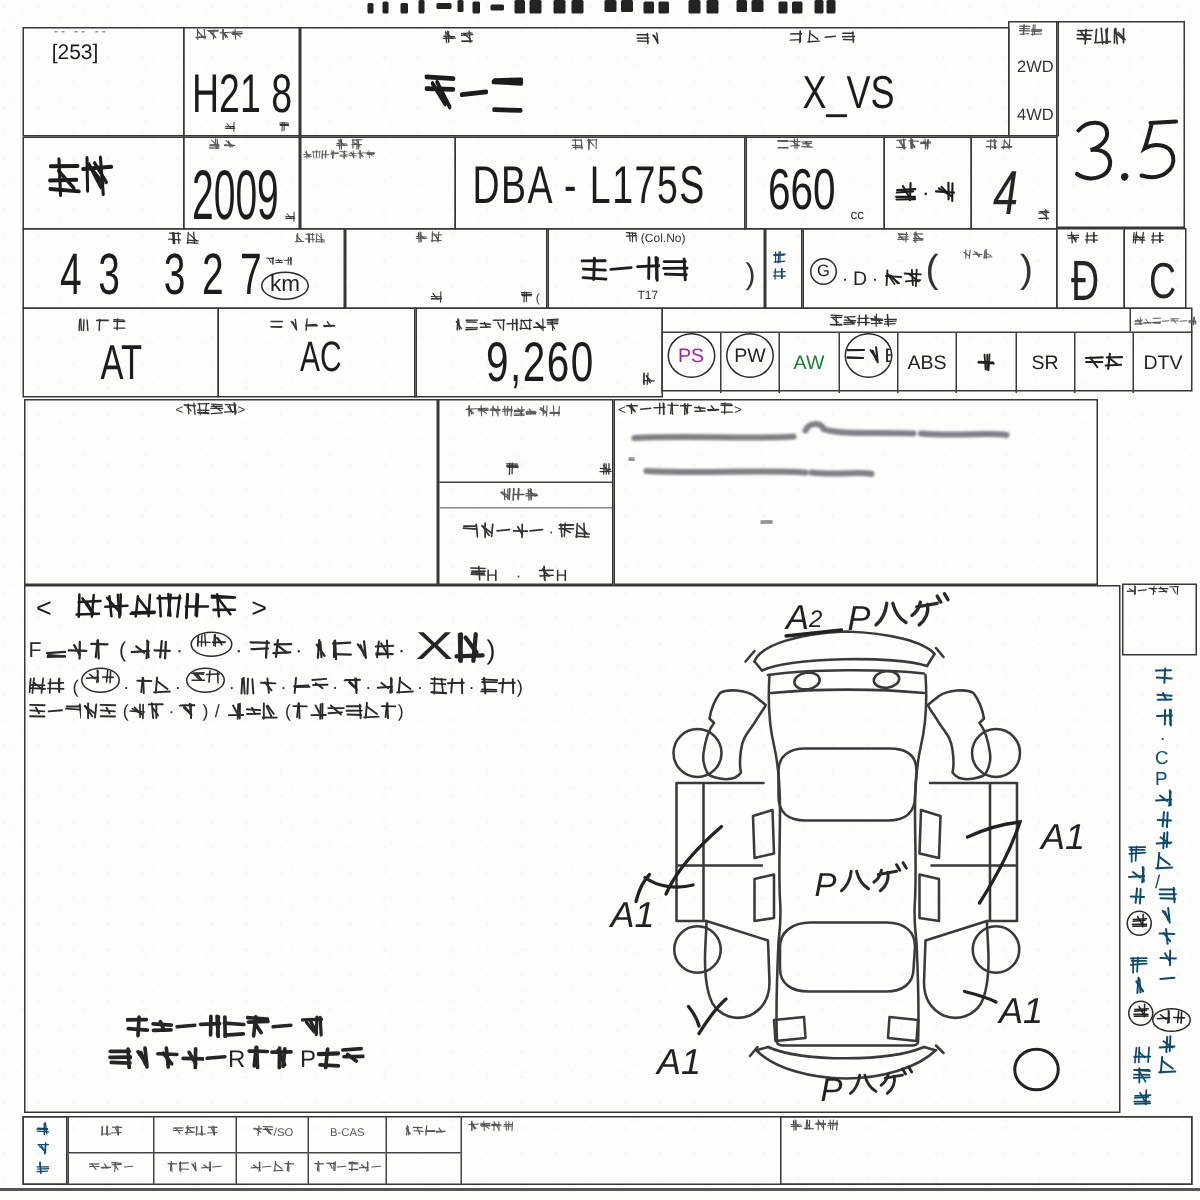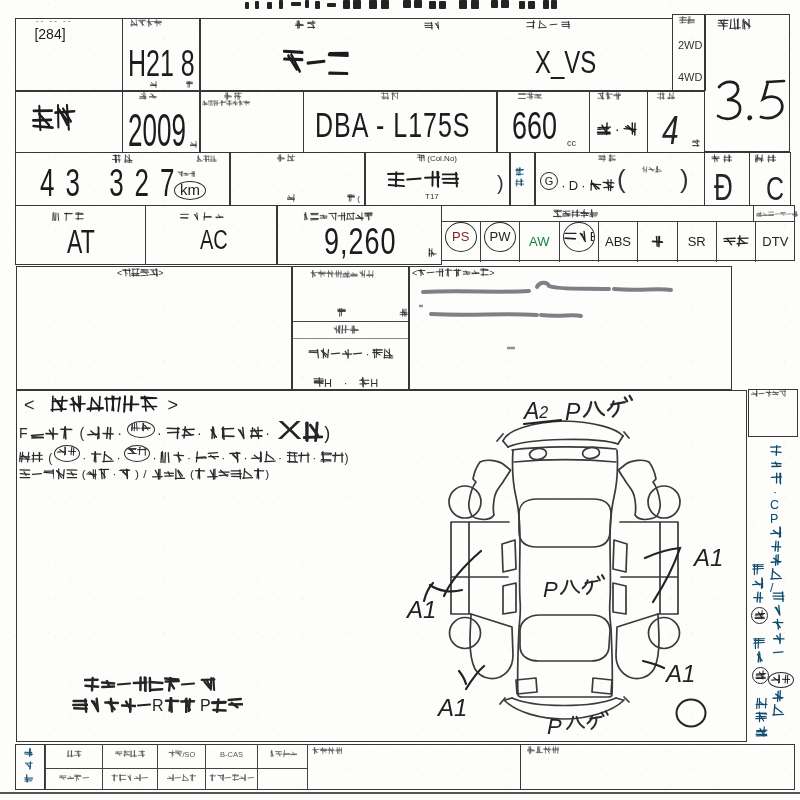--- a/index.html
+++ b/index.html
@@ -44,21 +44,21 @@
         <rect x="258" y="0" width="8" height="8" rx="1"></rect>
 <rect x="276" y="1" width="6" height="8" rx="1"></rect>
         <rect x="285" y="1" width="7" height="8" rx="1"></rect>
 <rect x="300" y="0" width="6" height="9" rx="1"></rect>
         <rect x="308" y="0" width="6" height="9" rx="1"></rect>
 </g>
     </svg>
 
 <div class="cell" style="left:15px;top:18px;width:108px;height:73px;"></div>
 <div class="lbl blur" style="left:36px;top:16px;font-size:8px;letter-spacing:2px;">-- -- --</div>
-<div class="ab big" style="left:18px;top:26px;width:64px;text-align:center;font-size:14px;">[284]</div>
+<div class="ab big" style="left:18px;top:26px;width:64px;text-align:center;font-size:14px;">[253]</div>
 
 <div class="cell" style="left:121.5px;top:18px;width:79px;height:73px;"></div>
 <div class="lbl blur jp" style="left:130px;top:19px;font-size:8px;"><span><svg class="fk" width="1em" height="1em" viewBox="0 0 16 16" style="vertical-align:-0.13em">
           <g stroke="currentColor" fill="none" stroke-width="1.50" stroke-linecap="round">
             <path d="M1.4 12.2 L14.1 11.5"></path>
             <path d="M3.2 1.2 L3.6 14.6"></path>
             <path d="M3.9 3.5 L11.2 12.7"></path>
             <path d="M3.2 4.5 L10.9 10.8"></path>
             <path d="M12.3 0.8 L13.3 13.9"></path>
             <path d="M1.7 11.6 L14.3 10.8"></path>
@@ -989,21 +989,21 @@
             <path d="M10.9 1.1 L9.9 15.1"></path>
             <path d="M11.3 1.3 L12.8 13.7"></path>
             <path d="M1.9 7.4 L13.7 8.0"></path>
             <path d="M1.2 8.5 L14.0 8.9"></path>
             <path d="M1.5 10.8 L15.1 11.6"></path>
             <path d="M9.6 1.4 L9.9 14.9"></path>
           </g>
         </svg></span></div>
 <div class="ab" style="left:753px;top:206px;width:0px;height:15px;border-left:1.4px solid #3d3d3d;"></div>
 <div id="equip" class="ab" style="left:440.5px;top:221px;width:354px;height:39.5px;border-top:1.4px solid #3d3d3d;box-sizing:border-box;">
-      <div style="position: absolute; top: 0px; left: 0px; width: 39.3333px; height: 39.5px; border-left: 1.4px solid rgb(61, 61, 61); box-sizing: border-box; text-align: center; line-height: 39px; font-size: 13px; color: #7f1d1d;"><span class="maru jp" style="width:30px;height:28px;line-height:27px;display:inline-block;border-width:1.8px;">PS</span></div>
+      <div style="position: absolute; top: 0px; left: 0px; width: 39.3333px; height: 39.5px; border-left: 1.4px solid rgb(61, 61, 61); box-sizing: border-box; text-align: center; line-height: 39px; font-size: 13px; color: #a21caf;"><span class="maru jp" style="width:30px;height:28px;line-height:27px;display:inline-block;border-width:1.8px;">PS</span></div>
       <div style="position: absolute; top: 0px; left: 39.3333px; width: 39.3333px; height: 39.5px; border-left: 1.4px solid rgb(61, 61, 61); box-sizing: border-box; text-align: center; line-height: 39px; font-size: 13px; color: rgb(34, 34, 34);"><span class="maru jp" style="width:30px;height:28px;line-height:27px;display:inline-block;border-width:1.8px;">PW</span></div>
       <div style="position: absolute; top: 0px; left: 78.6667px; width: 39.3333px; height: 39.5px; border-left: 1.4px solid rgb(61, 61, 61); box-sizing: border-box; text-align: center; line-height: 39px; font-size: 13px; color: #15803d;"><span class="jp">AW</span></div>
       <div style="position: absolute; top: 0px; left: 118px; width: 39.3333px; height: 39.5px; border-left: 1.4px solid rgb(61, 61, 61); box-sizing: border-box; text-align: center; line-height: 39px; font-size: 13px; color: rgb(34, 34, 34);"><span class="maru jp" style="width:30px;height:28px;line-height:27px;display:inline-block;border-width:1.8px;"><span><svg class="fk" width="1em" height="1em" viewBox="0 0 16 16" style="vertical-align:-0.13em">
               <g stroke="currentColor" fill="none" stroke-width="1.70" stroke-linecap="round">
                 <path d="M1.2 4.2 L14.8 4.1"></path>
                 <path d="M1.3 10.2 L13.8 10.6"></path>
                 <path d="M1.2 10.3 L13.9 10.7"></path>
               </g>
             </svg><svg class="fk" width="1em" height="1em" viewBox="0 0 16 16" style="vertical-align:-0.13em">
               <g stroke="currentColor" fill="none" stroke-width="1.70" stroke-linecap="round">

